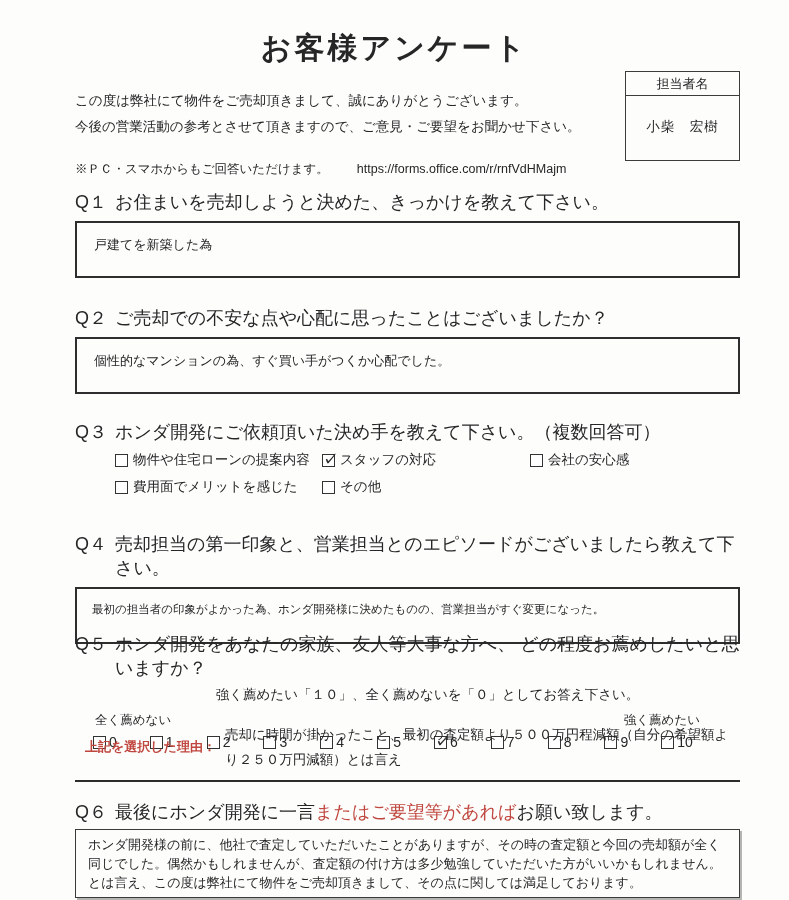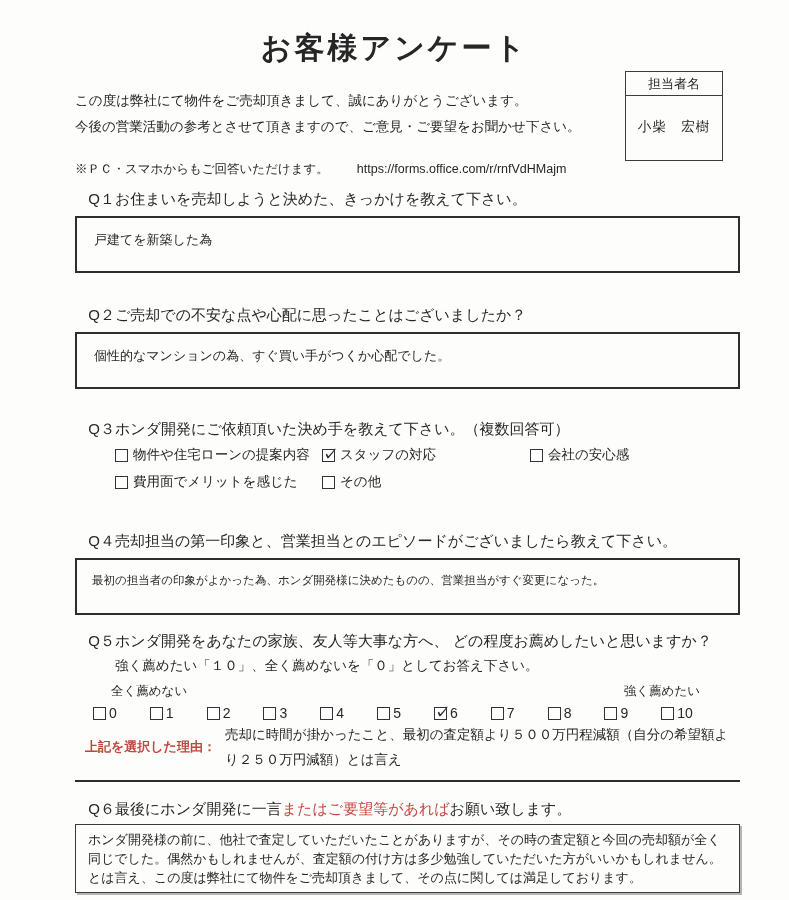--- a/index.html
+++ b/index.html
@@ -18,30 +18,30 @@
     text-align:center;
     font-size:30px; font-weight:bold; letter-spacing:3px;
   }
   .sec { position:absolute; left:75px; width:665px; }
 
   .intro { top:88px; width:540px; font-size:13.5px; line-height:26px; }
   .note-row { margin-top:16px; display:flex; gap:28px; font-size:12.5px; }
 
   .staff-box {
     position:absolute; left:625px; top:71px;
-    width:98px; height:90px;
+    width:115px; height:90px;
     border:1.5px solid #3c3c3c; background:#fdfdfc;
   }
   .staff-header {
     text-align:center; font-size:13px; padding:3px 0 2px;
     border-bottom:1.5px solid #3c3c3c;
   }
   .staff-name { text-align:center; font-size:13.5px; margin-top:22px; letter-spacing:1px; }
 
-  .q-label { display:flex; font-size:15px;text-align:right; }
+  .q-label { display:flex; font-size:18px; }
   .q-num { width:40px; flex-shrink:0; }
 
   .answer-box {
     margin-top:7px;
     border:2px solid #2e2e2e;
     font-size:13px;
   }
   .box-tall { height:57px; padding:13px 17px; }
 
   .q1 { top:190px; }
@@ -65,23 +65,23 @@
   .cb.checked::after {
     content:"✓";
     position:absolute; top:-4px; left:0px;
     font-size:14px; font-weight:bold; color:#2a2a2a;
   }
 
   .q4 { top:532px; }
   .q4 .answer-box { height:57px; padding:9px 15px; font-size:11.5px; line-height:22px; }
 
   .q5 { top:632px; }
-  .q5-instruction { margin:6px 0 0 40px; font-size:13.5px; }
+  .q5-instruction { margin:6px 0 0 40px; font-size:13.5px;text-align:center; }
   .endpoints { margin:8px 0 0 0; display:flex; justify-content:space-between; font-size:12.5px; }
-  .endpoints .left { margin-left:36px; }
+  .endpoints .left { margin-left:20px; }
   .endpoints .right { margin-right:40px; }
   .scale-row {
     margin:5px 0 0 18px; width:600px;
     display:flex; justify-content:space-between;
     font-size:14px;
   }
   .scale-item { display:flex; align-items:center; gap:3px; }
 
   .reason { top:722px; border-bottom:2px solid #2c2c2c; padding-bottom:8px; }
   .reason-inner { display:flex; align-items:center;justify-content:flex-end; }

